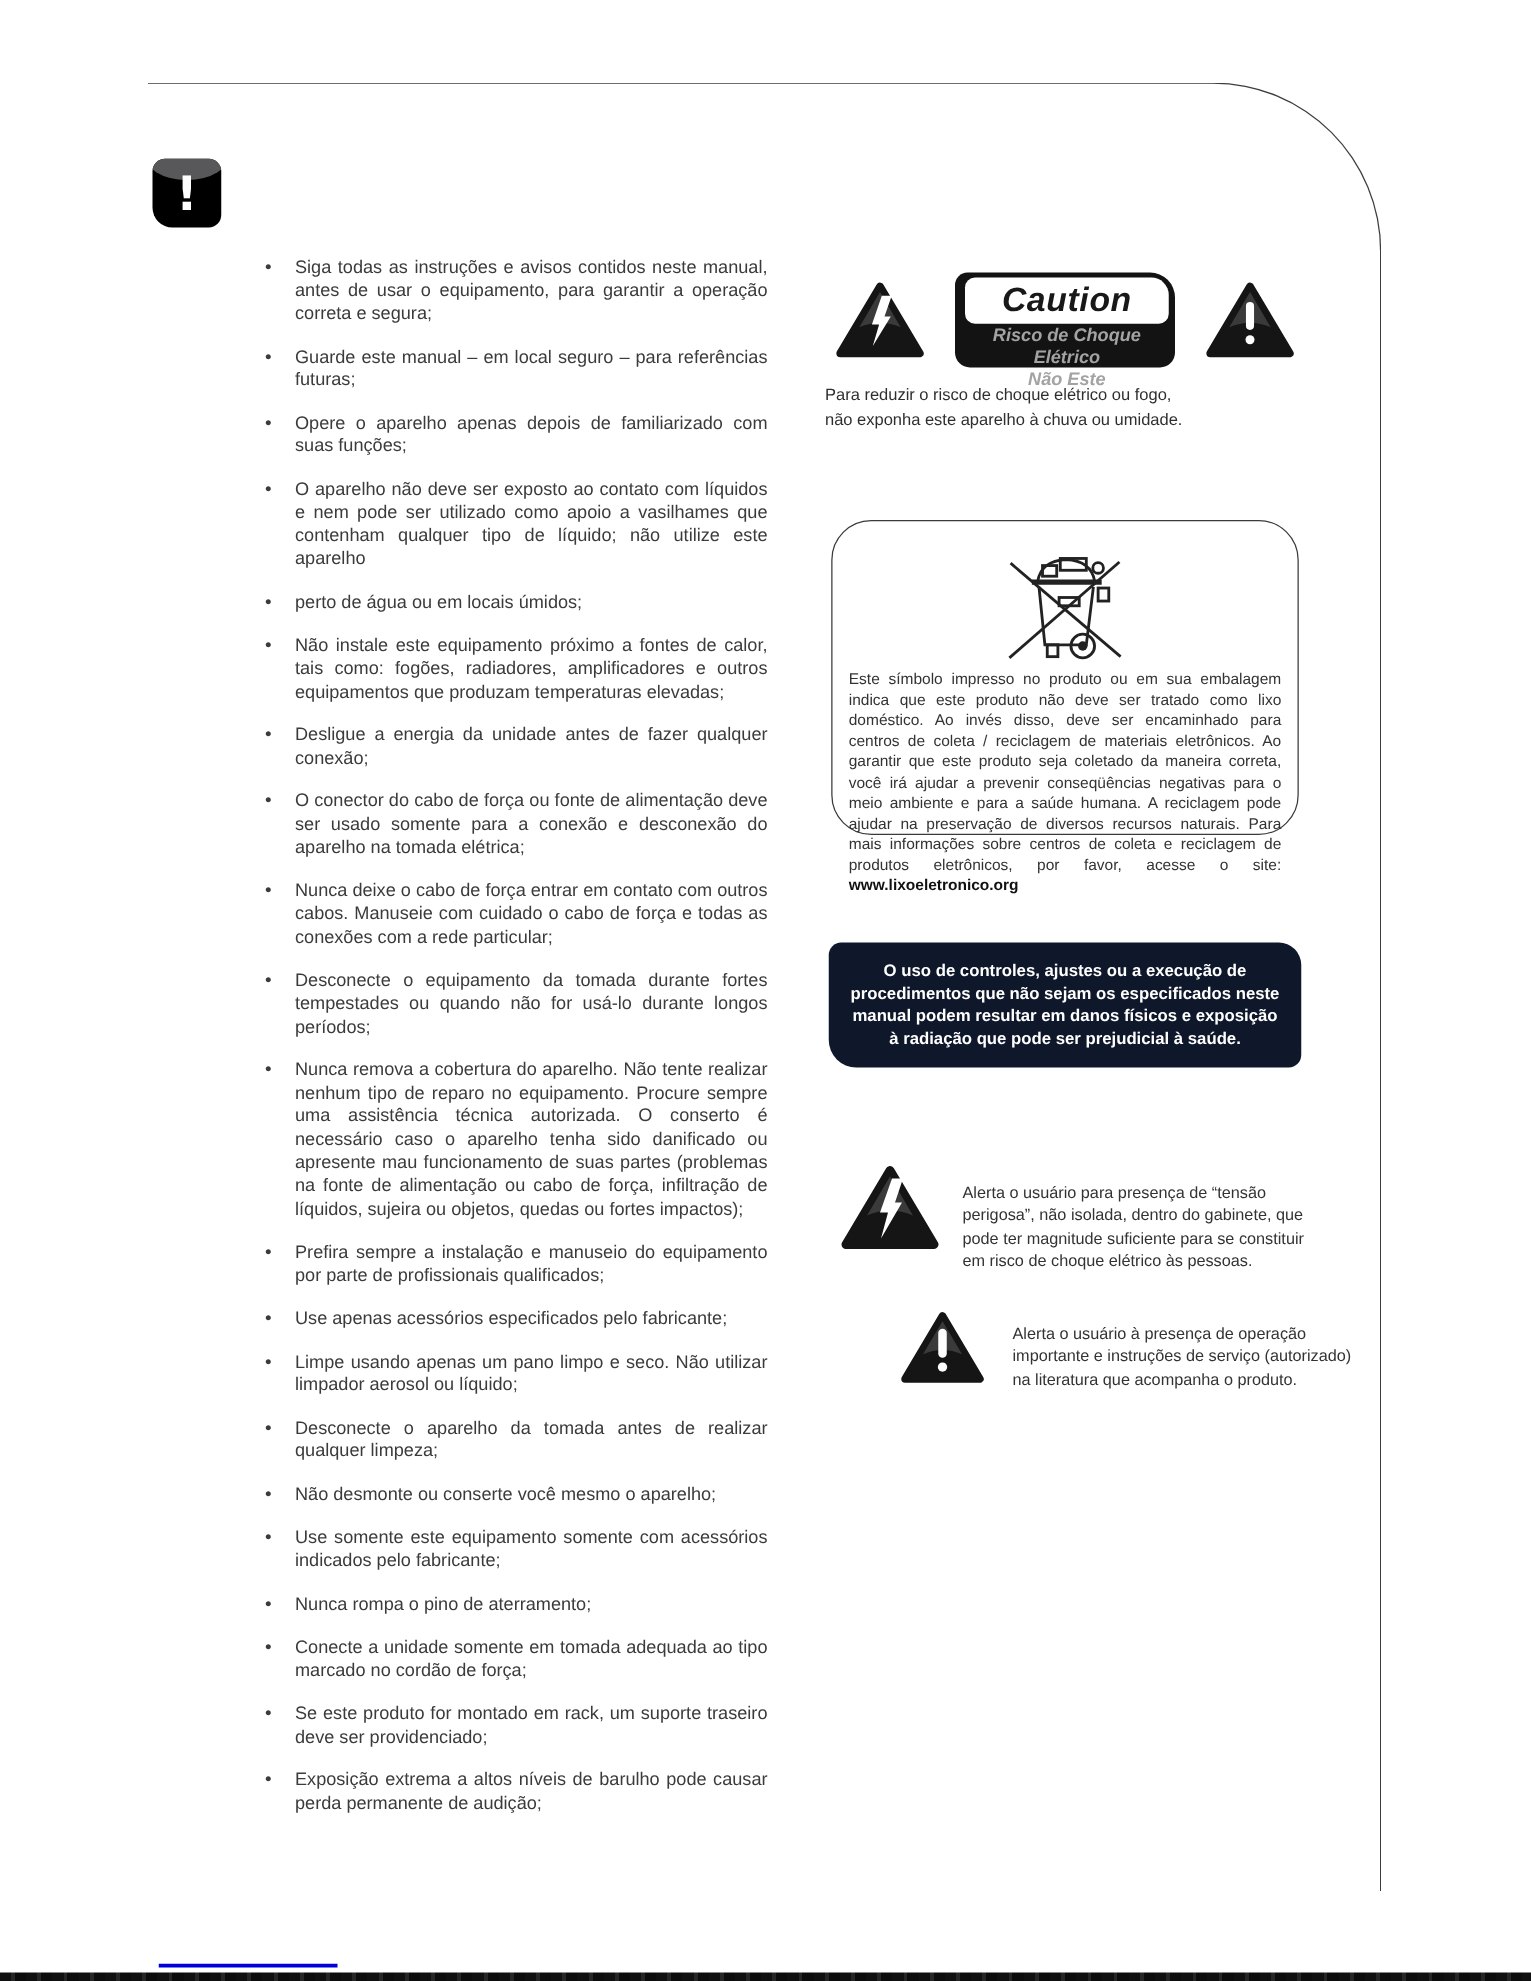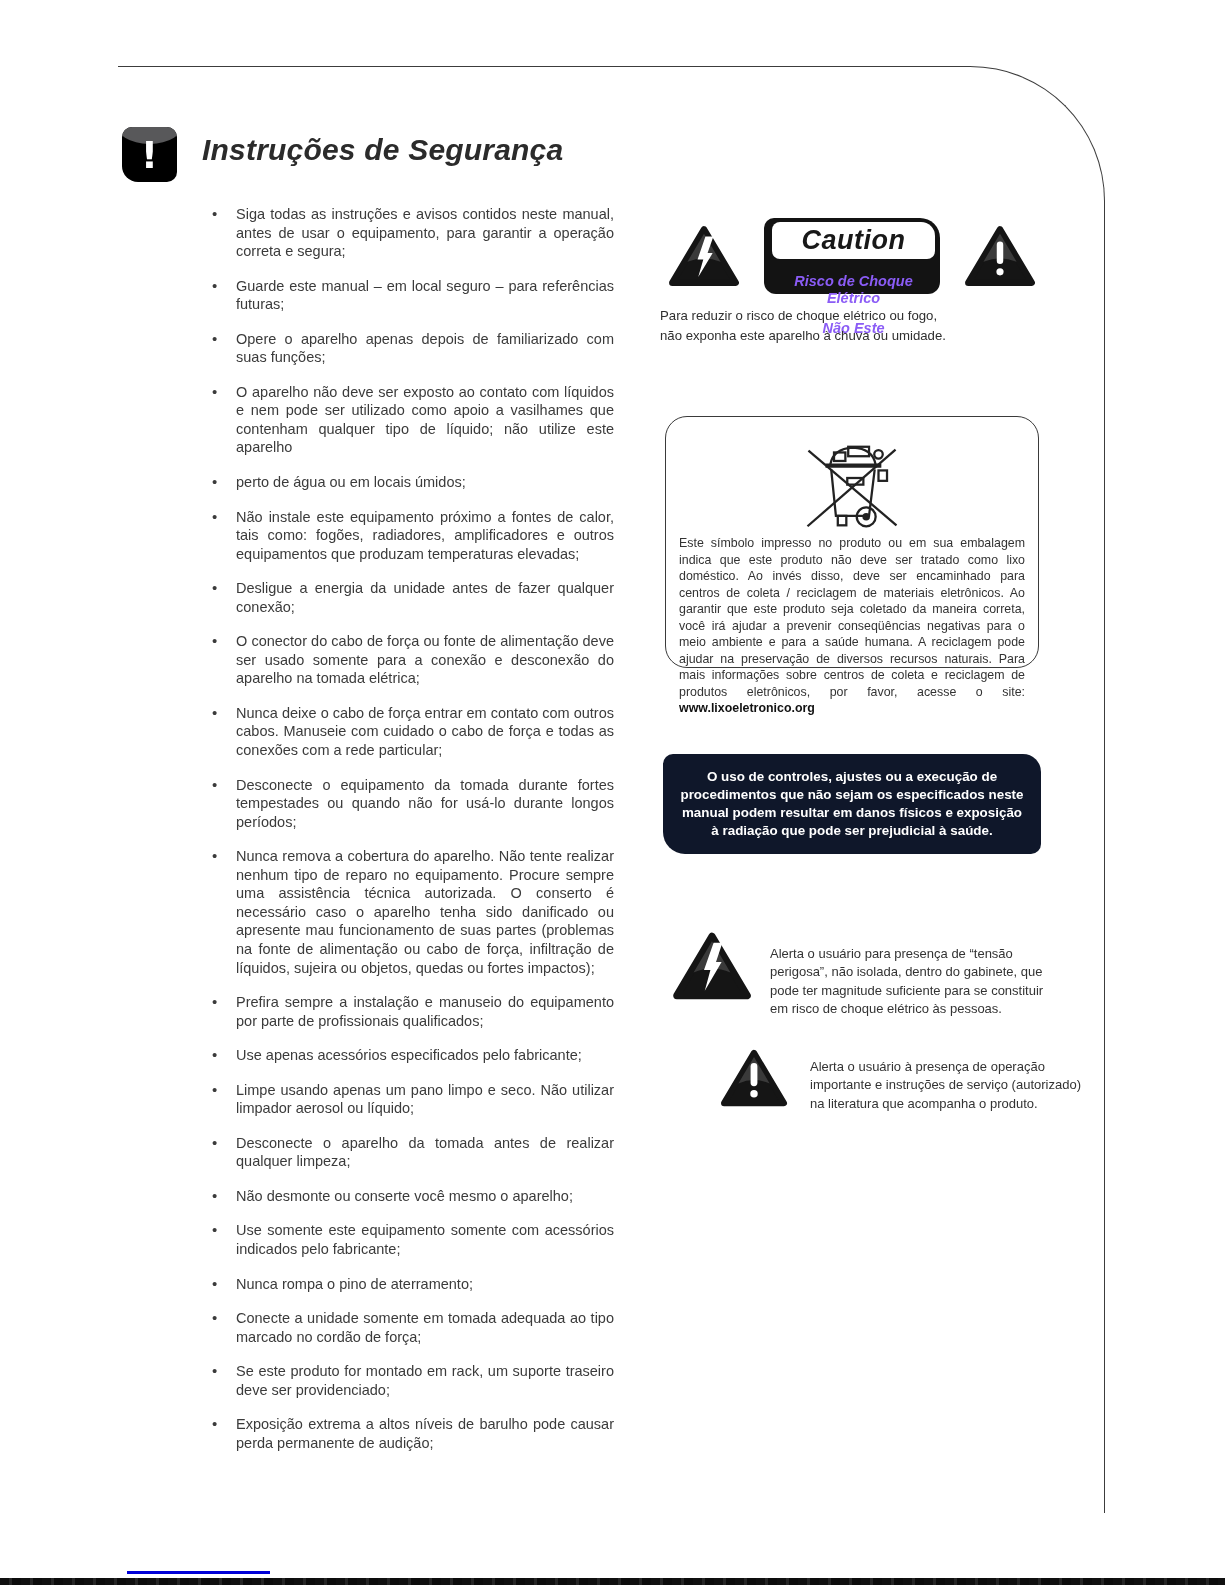--- a/index.html
+++ b/index.html
@@ -31,27 +31,27 @@
 
   
   .caution-row { position:absolute; left:668px; top:216px; width:368px; height:80px;
     display:flex; align-items:center; justify-content:space-between;font-style:italic; }
   .tri { display:block; }
   .caution-badge { width:176px; height:76px; background:#131313;
     border-radius:10px 20px 12px 12px; padding:4px 5px 0 8px; }
   .caution-white { height:37px; background:#fff; border-radius:8px 14px 8px 8px;
     display:flex; align-items:center; justify-content:center; }
   .caution-white span { font-size:27px; font-weight:bold; color:#181818; letter-spacing:.5px; }
-  .caution-sub { color:#8b5cf6; text-align:center; font-weight:bold; font-size:14.5px; line-height:1.15; margin-top:14px; }
+  .caution-sub { color:#a3a3a3; text-align:center; font-weight:bold; font-size:14.5px; line-height:1.15; margin-top:2px; }
 
   .caution-note { position:absolute; left:660px; top:306px; width:384px; text-align:left;
     font-size:13.2px; line-height:1.5; color:#2f2f2f; }
 
   .weee-box { position:absolute; left:665px; top:416px; width:374px; height:252px;
-    border:1.5px solid #3a3a3a; border-radius:22px; padding:8px 13px 0 13px; }
+    border:1.5px solid #3a3a3a; border-radius:32px; padding:8px 13px 0 13px; }
   .weee-bin { display:block; margin:0 auto; }
   .weee-text { font-size:12.4px; line-height:1.33; text-align:justify; color:#333; margin-top:4px; }
   .weee-text .link { font-weight:bold; color:#111; }
 
   .radiation-box { position:absolute; left:663px; top:754px; width:378px; height:100px;
     background:#0f172a; border-radius:10px 18px 10px 22px;
     display:flex; align-items:center; justify-content:center; padding:8px 16px; }
   .radiation-box div { color:#fff; font-weight:bold; font-size:13.4px; line-height:1.36; text-align:center; }
 
   .hazard-note { position:absolute; display:flex; align-items:flex-start; }
@@ -69,21 +69,20 @@
 </head>
 <body>
 
 <div class="page">
 
   <div class="page-border"></div>
 
   <div class="header-icon">
     <div class="glyph">!</div>
   </div>
-  <div class="page-title">Instruções de Segurança</div>
 
   <ul class="safety-list">
 
       <li>Siga todas as instruções e avisos contidos neste manual, antes de usar o equipamento, para garantir a operação correta e segura;</li>
 
       <li>Guarde este manual – em local seguro – para referências futuras;</li>
 
       <li>Opere o aparelho apenas depois de familiarizado com suas funções;</li>
 
       <li>O aparelho não deve ser exposto ao contato com líquidos e nem pode ser utilizado como apoio a vasilhames que contenham qualquer tipo de líquido; não utilize este aparelho</li>

